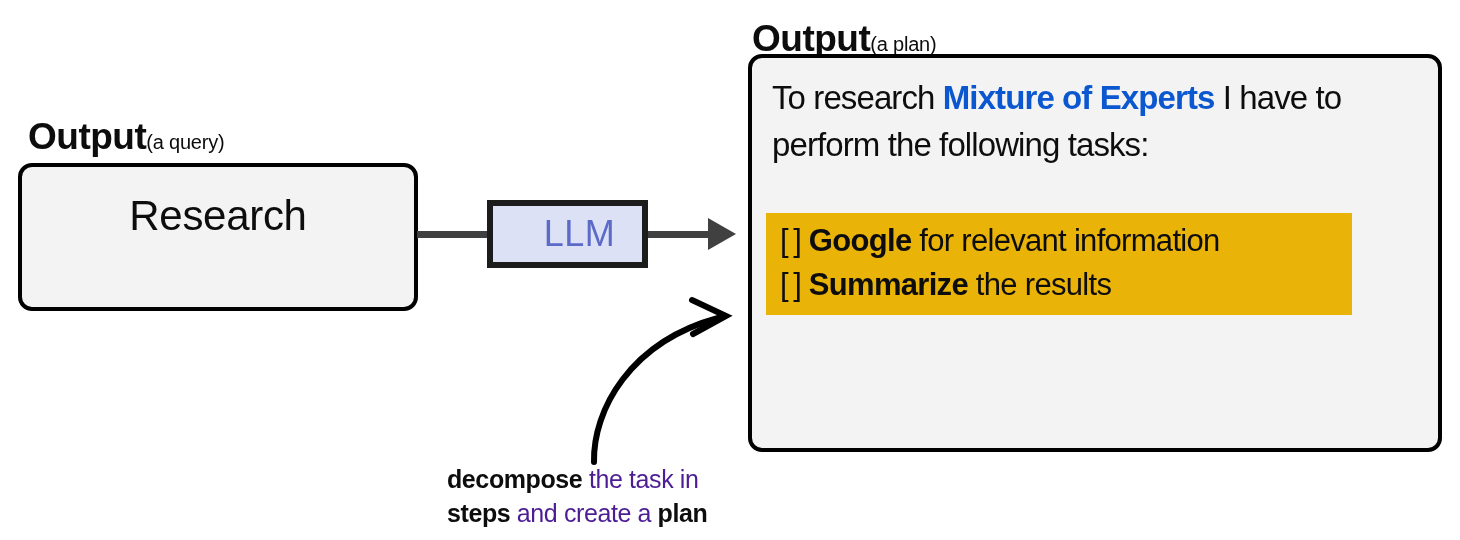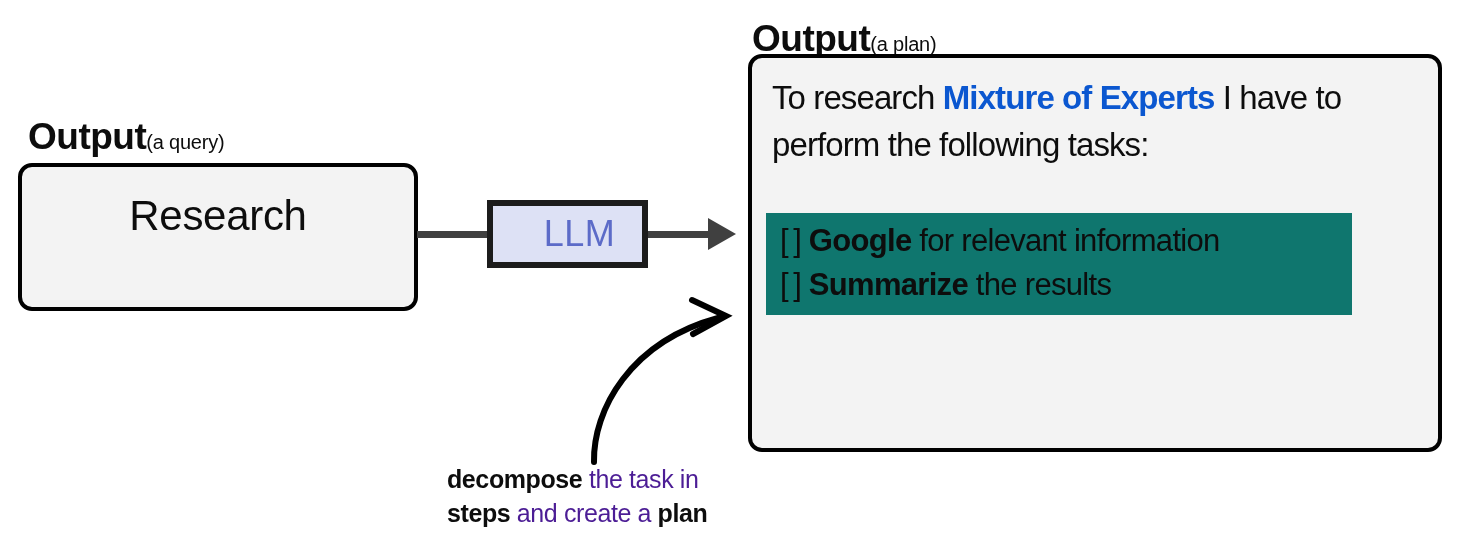--- a/index.html
+++ b/index.html
@@ -84,21 +84,21 @@
     line-height: 47px;
     letter-spacing: -0.9px;
   }
 
   
   #task-block {
     position: absolute;
     left: 14px;
     top: 155px;
     width: 586px;
-    background: #0f766e;
+    background: #eab308;
     padding: 6px 0 8px 0;
   }
   .task-line {
     font-size: 31px;
     line-height: 44px;
     letter-spacing: -0.7px;
     white-space: nowrap;
     padding-left: 14px;
   }
   .task-box {

